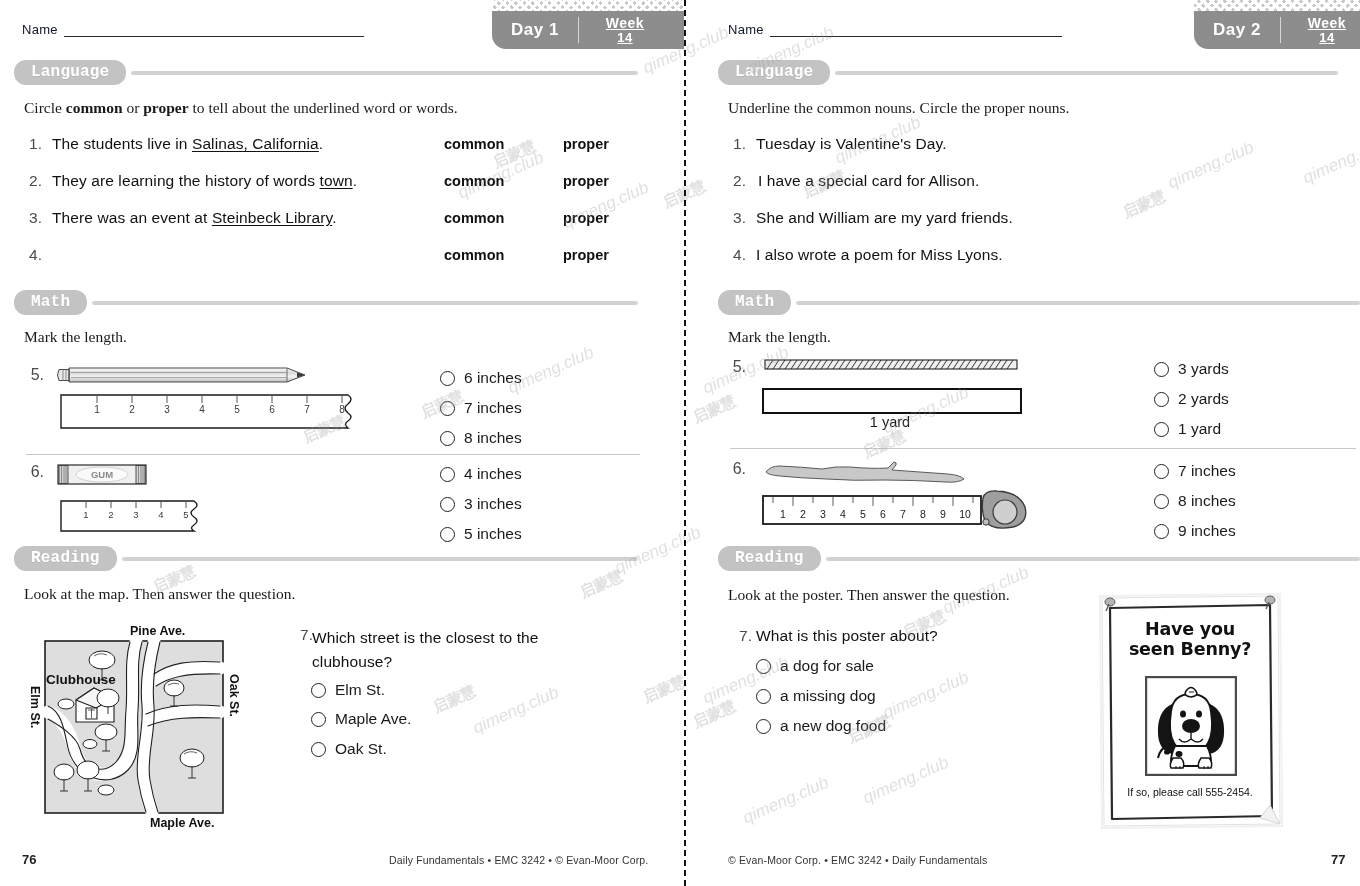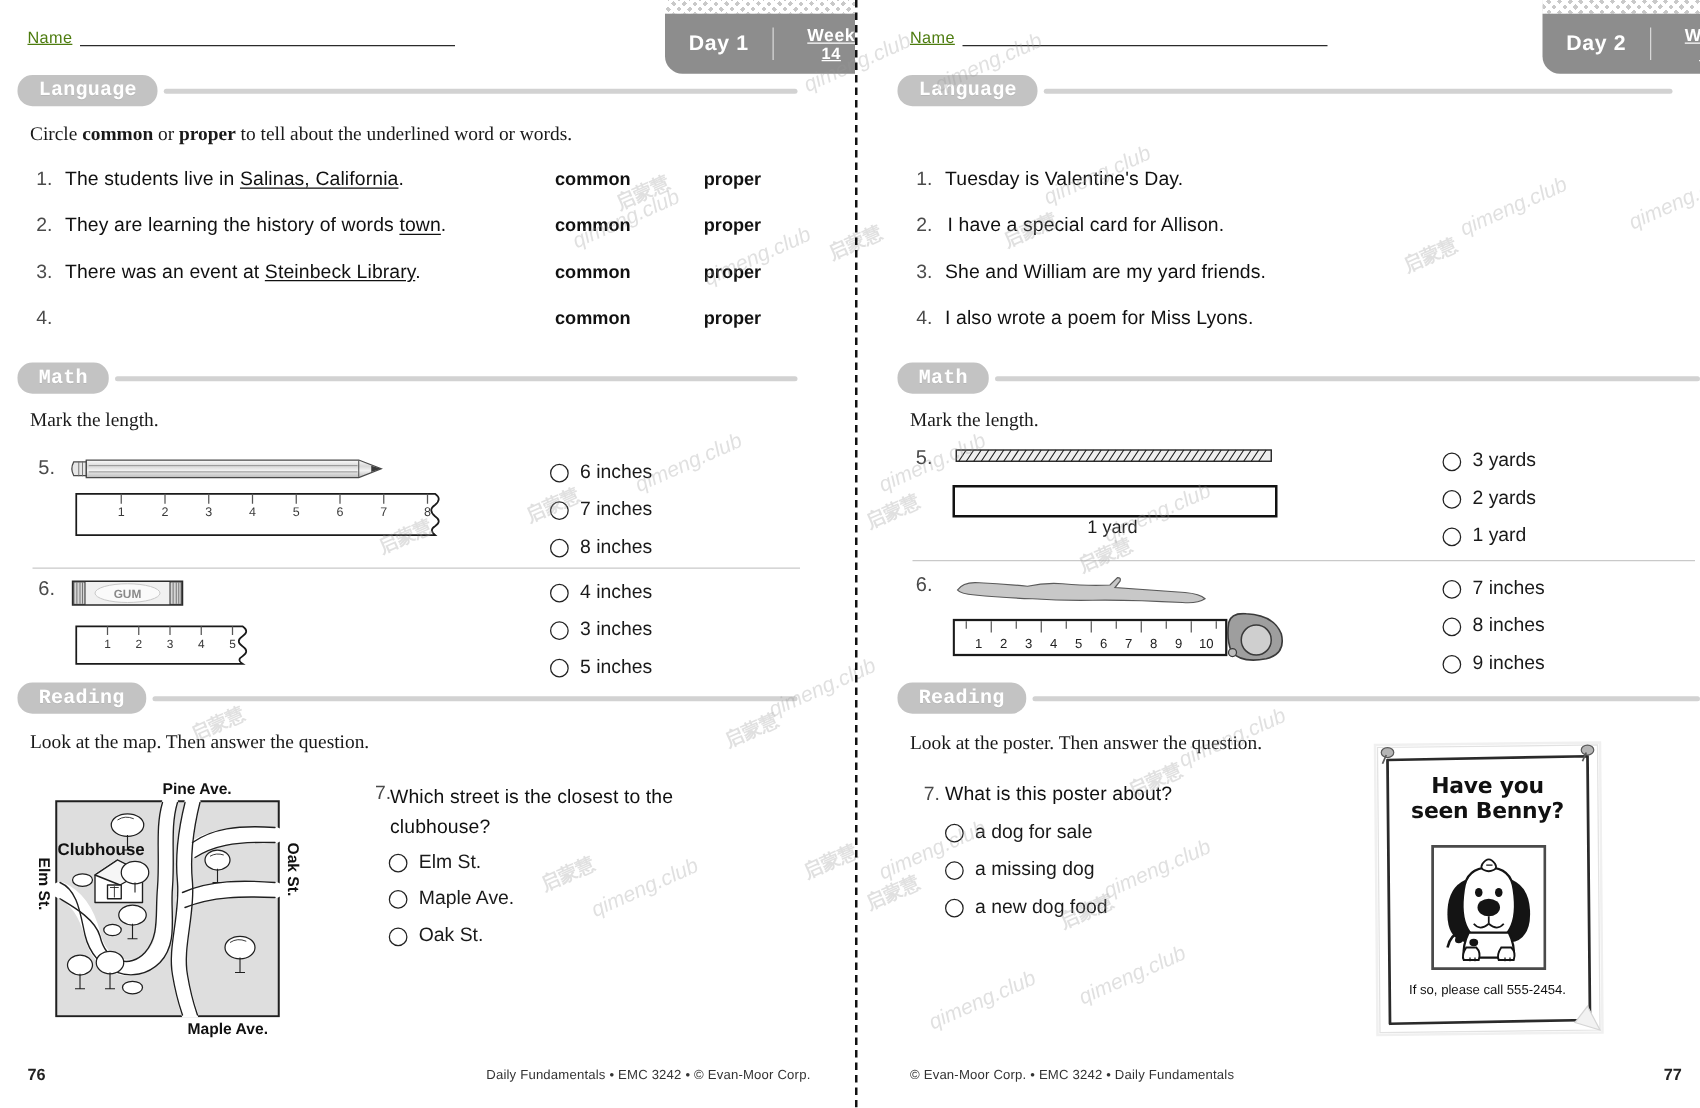--- a/index.html
+++ b/index.html
@@ -11,21 +11,21 @@
   .page-left{left:0;width:684px;}
   .page-right{left:686px;width:674px;}
 
   
   .spine{
     position:absolute;left:684px;top:0;width:0;height:886px;
     border-left:2px dashed #111;z-index:40;
   }
 
   
-  .badge{position:absolute;top:0;height:59px;display:flex;z-index:20;margin-left:40px;}
+  .badge{position:absolute;top:0;height:49px;display:flex;z-index:20;}
   .badge .diamond-strip{
     position:absolute;left:0;top:0;right:0;height:11px;
     background:#c9c9c9;
     background-image:
       repeating-linear-gradient(45deg,#fff 0 3px,transparent 3px 6px),
       repeating-linear-gradient(-45deg,#fff 0 3px,transparent 3px 6px);
   }
   .badge .bar{
     position:absolute;left:0;top:11px;right:0;bottom:0;
     background:#8d8d8d;display:flex;align-items:center;
@@ -35,21 +35,21 @@
     color:#fff;font-weight:bold;text-align:center;
     line-height:1.05;letter-spacing:.5px;
   }
   .badge .day{font-size:17px;width:86px;}
   .badge .sep{width:1px;height:26px;background:#d8d8d8;}
   .badge .week{font-size:14px;width:92px;text-decoration:underline;}
   .badge .week .wk-num{font-size:13px;display:block;}
 
   
   .name-row{position:absolute;display:flex;align-items:flex-end;}
-  .name-label{font-size:13px;color:#4d7c0f;letter-spacing:.3px;text-decoration:underline;}
+  .name-label{font-size:13px;color:#0f172a;letter-spacing:.3px;}
   .name-line{border-bottom:1.3px solid #2b2b2b;margin-left:6px;height:12px;}
 
   
   .sec{position:absolute;display:flex;align-items:center;}
   .sec .pill{
     background:#c3c3c3;color:#fff;font-weight:bold;font-size:16px;
     padding:3px 17px 4px;border-radius:12px;letter-spacing:.2px;
     text-shadow:0 1px 0 rgba(0,0,0,.06);
     font-family:Liberation Mono, monospace;
   }
@@ -395,20 +395,21 @@
 
   <div class="name-row" style="left:42px;top:22px;">
     <span class="name-label">Name</span>
     <span class="name-line" style="width:292px;"></span>
   </div>
 
   <div class="sec" style="left:32px;top:60px;width:620px;">
     <span class="pill">Language</span>
     <span class="rule"></span>
   </div>
+  <div class="instr" style="left:42px;top:99px;">Underline the common nouns. Circle the proper nouns.</div>
 
   <div class="qnum" style="left:40px;top:135px;">1.</div>
   <div class="qtext" style="left:70px;top:135px;">Tuesday is Valentine's Day.</div>
 
   <div class="qnum" style="left:40px;top:172px;">2.</div>
   <div class="qtext" style="left:72px;top:172px;">I have a special card for Allison.</div>
 
   <div class="qnum" style="left:40px;top:209px;">3.</div>
   <div class="qtext" style="left:70px;top:209px;">She and William are my yard friends.</div>
 

